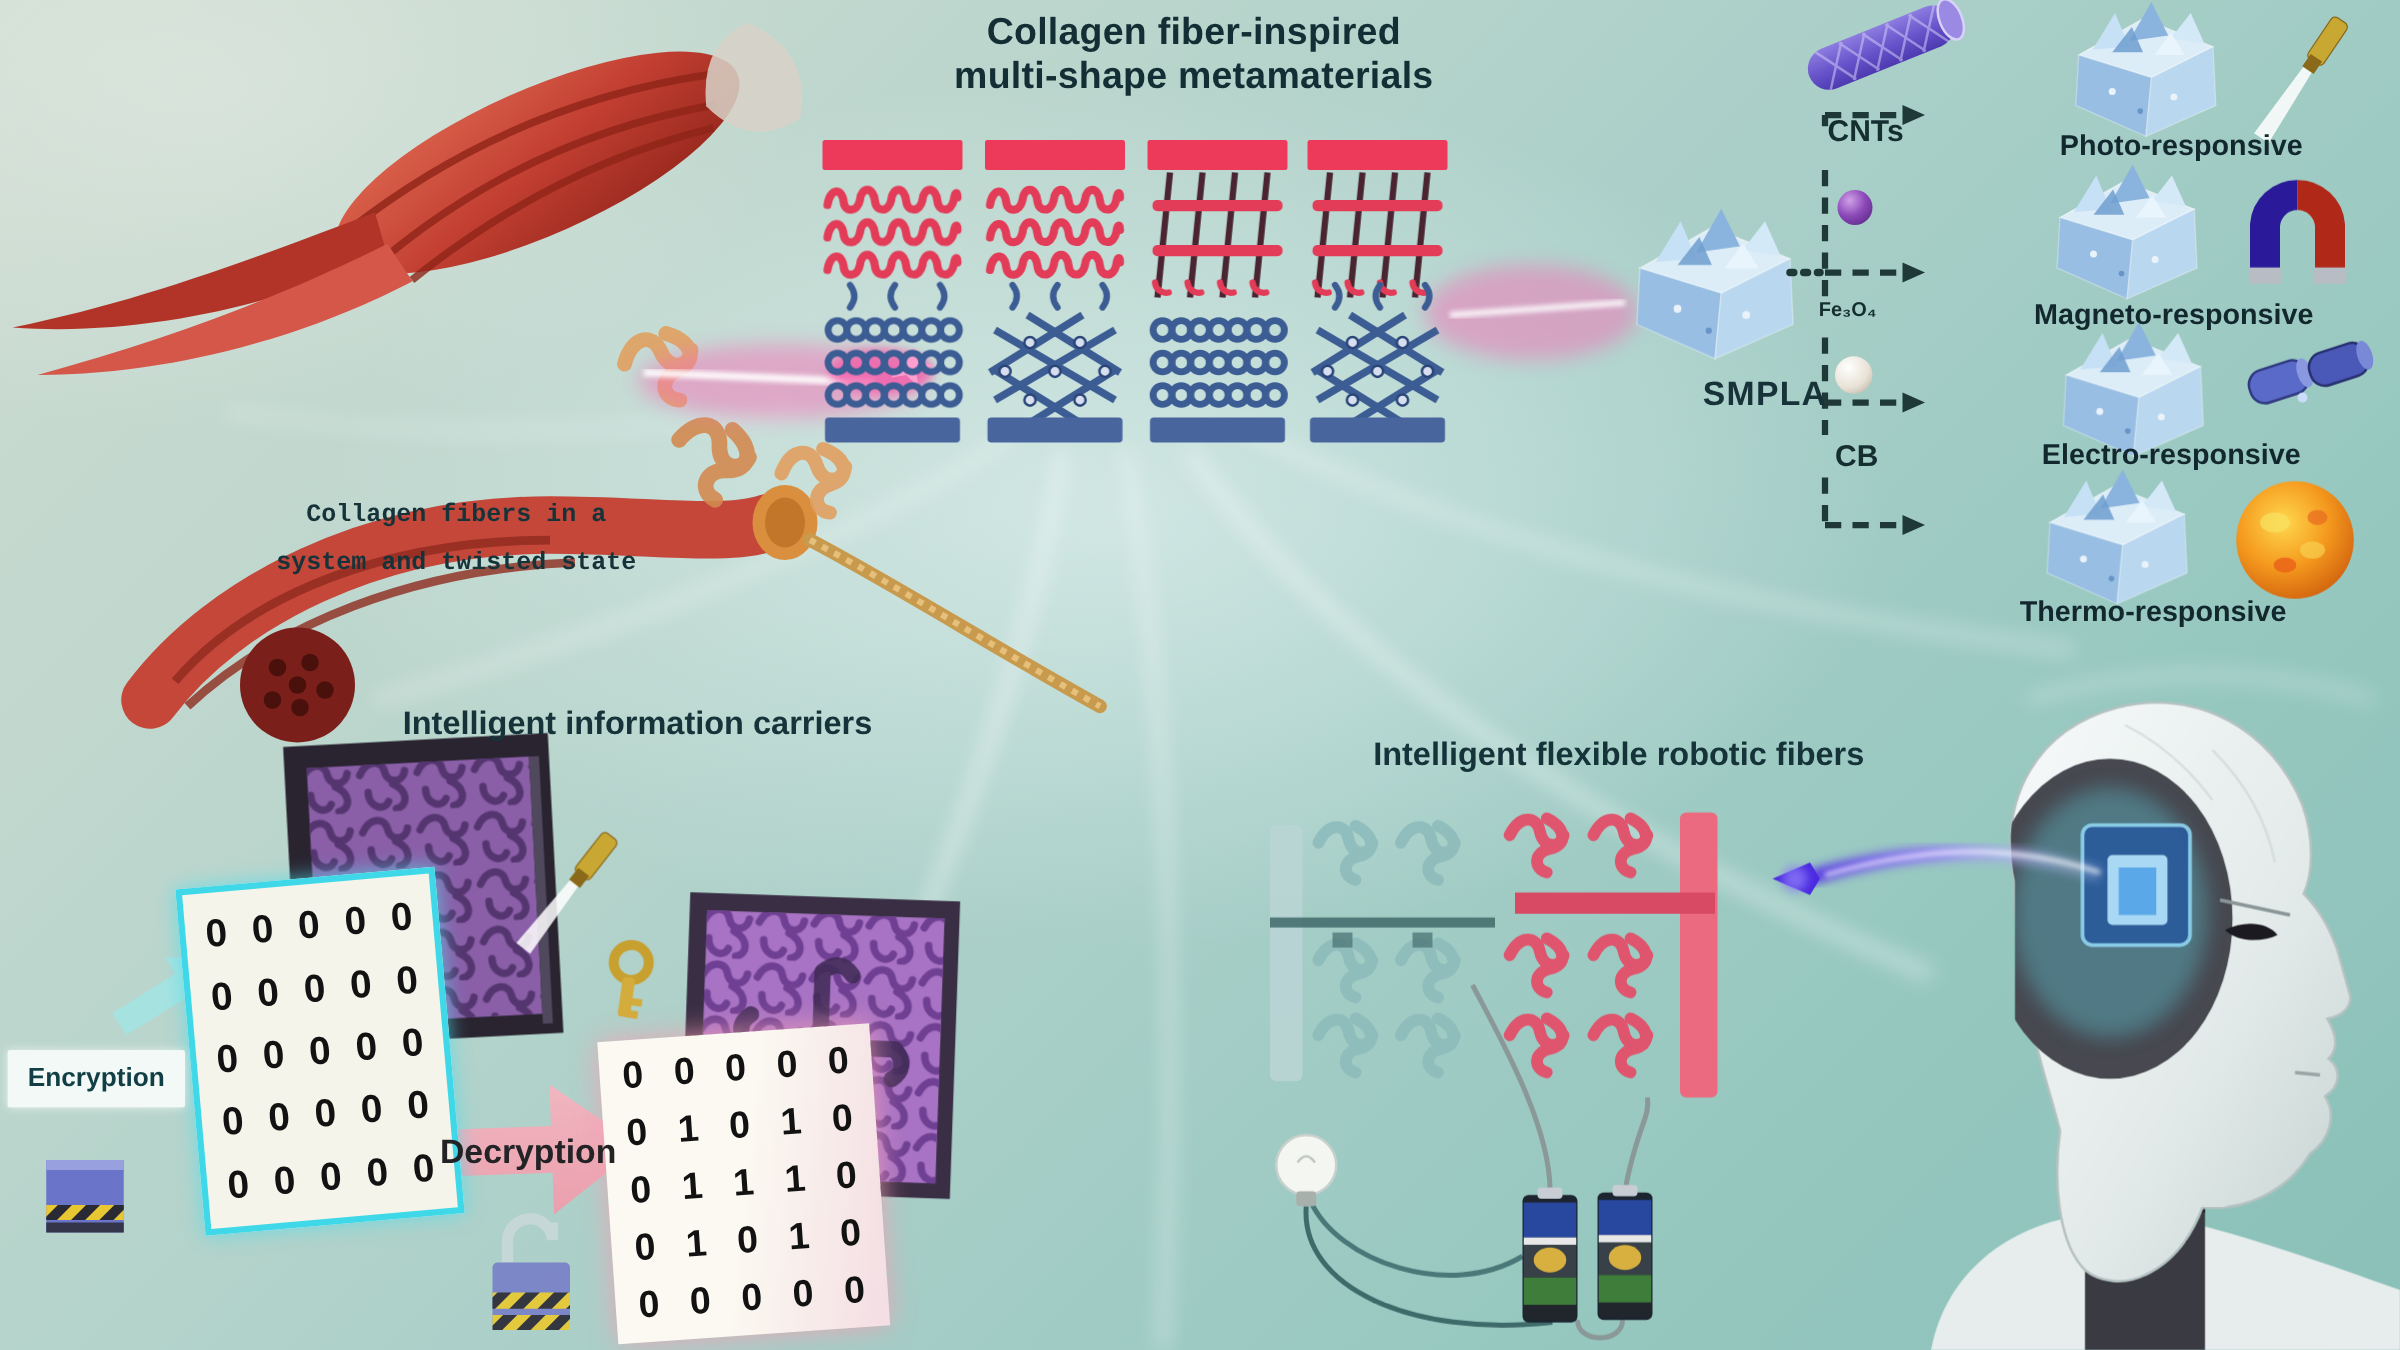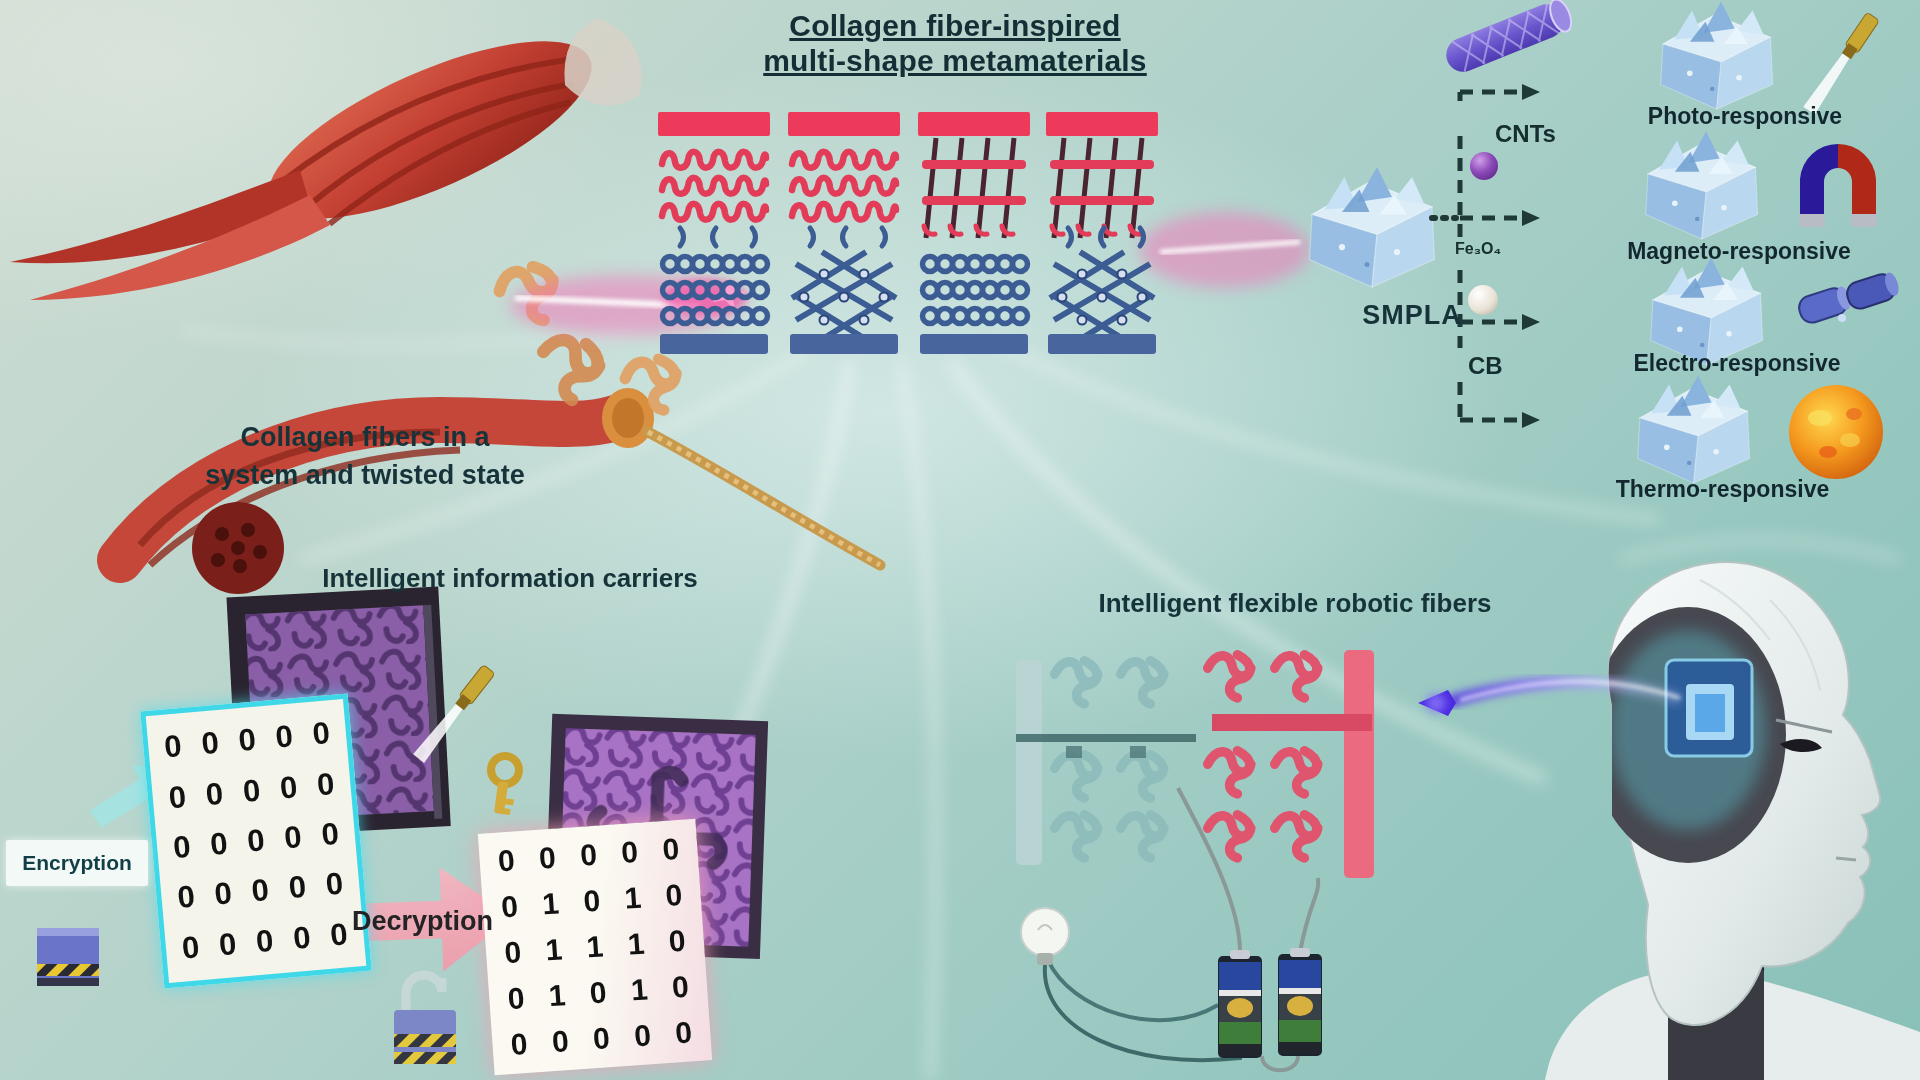--- a/index.html
+++ b/index.html
@@ -7,21 +7,21 @@
     position:relative;width:1920px;height:1080px;overflow:hidden;
     font-family:"Liberation Sans",sans-serif;
     background:
       radial-gradient(900px 500px at 46% 38%, rgba(235,248,248,.55), rgba(235,248,248,0) 70%),
       radial-gradient(700px 400px at 8% 6%, rgba(226,234,226,.6), rgba(226,234,226,0) 70%),
       linear-gradient(135deg,#cfdcd2 0%,#bcd6cd 28%,#a9cfc8 52%,#97c8c0 76%,#89c0b8 100%);
   }
   svg{position:absolute;left:0;top:0;}
   .label{position:absolute;font-weight:bold;color:#15343a;z-index:3;}
   .center{text-align:center;}
-  .title{font-size:30px;line-height:35px;letter-spacing:.2px;color:#132e34;text-decoration:underline;}
+  .title{font-size:30px;line-height:35px;letter-spacing:.2px;color:#132e34;}
   .sect{font-size:26px;color:#16333a;}
   .resp{font-size:23px;color:#13282e;}
   .dop{font-size:24px;color:#152e30;}
   .smpla{font-size:27px;color:#173238;letter-spacing:1px;}
   .enc-box{
     position:absolute;left:6px;top:840px;width:142px;height:46px;z-index:3;
     background:rgba(248,252,250,.93);display:flex;align-items:center;justify-content:center;
     border-radius:2px;box-shadow:0 0 8px rgba(255,255,255,.6);
   }
   .enc-box span{font-weight:bold;font-size:21px;color:#123f46;}
@@ -476,28 +476,28 @@
     <polygon points="1448,690 1418,703 1448,716 1456,703" fill="#4a2ae0"></polygon>
     <circle cx="1436" cy="703" r="10" fill="#8a78f8" opacity=".8" filter="url(#soft4)"></circle>
   </g>
 </svg>
 
 <div class="label title center" style="left:700px;top:8px;width:510px;">
   <div>Collagen fiber-inspired</div>
   <div>multi-shape metamaterials</div>
 </div>
 
-<div class="label sect center" style="left:150px;top:418px;width:430px;line-height:38px;font-size:27px;">
+<div class="label sect center" style="left:150px;top:394px;width:430px;line-height:38px;font-size:20px;font-family:Liberation Mono, monospace;">
   <div>Collagen fibers in a</div>
   <div>system and twisted state</div>
 </div>
 
 <div class="label smpla" style="left:1332px;top:300px;width:160px;text-align:center;">SMPLA</div>
 
-<div class="label dop" style="left:1462px;top:120px;width:90px;margin-left:33px;">CNTs</div>
+<div class="label dop" style="left:1462px;top:92px;width:90px;">CNTs</div>
 <div class="label dop" style="left:1455px;top:240px;width:95px;font-size:16px;">Fe₃O₄</div>
 <div class="label dop" style="left:1468px;top:352px;width:60px;">CB</div>
 
 <div class="label resp center" style="left:1590px;top:103px;width:310px;">Photo-responsive</div>
 <div class="label resp center" style="left:1578px;top:238px;width:322px;">Magneto-responsive</div>
 <div class="label resp center" style="left:1582px;top:350px;width:310px;">Electro-responsive</div>
 <div class="label resp center" style="left:1565px;top:476px;width:315px;">Thermo-responsive</div>
 
 <div class="label sect center" style="left:255px;top:563px;width:510px;">Intelligent information carriers</div>
 

